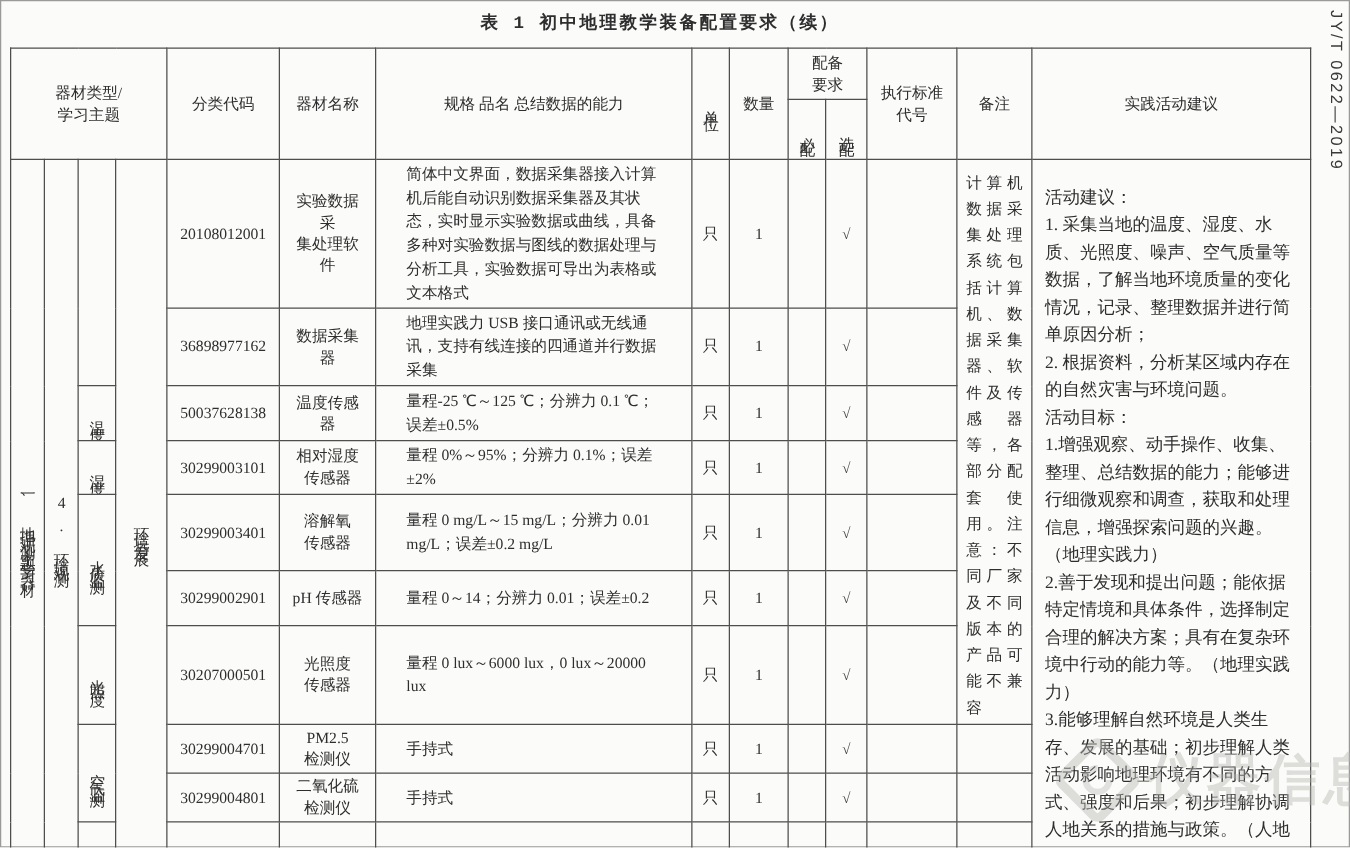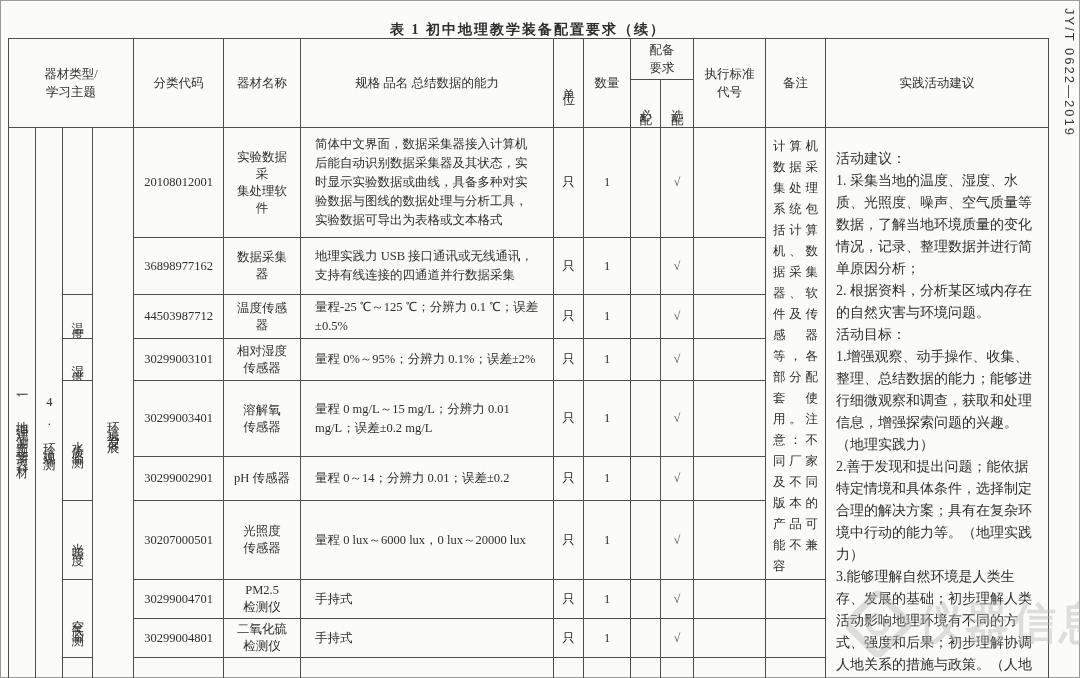--- a/index.html
+++ b/index.html
@@ -4,22 +4,22 @@
 <style>
   html,body { margin:0; padding:0; }
   body {
     width:1080px; height:678px; position:relative; overflow:hidden;
     background:#fbfbf9; color:#2e2e2e;
     font-family:"Liberation Serif", serif;
   }
   .page-frame { position:absolute; inset:0; border:1px solid #9a9a98; pointer-events:none; }
 
   .doc-title {
-    position:absolute; top:21px; left:8px; width:1040px;
-    text-align:center; font-size:14px; font-weight:bold; letter-spacing:2px;
+    position:absolute; top:9px; left:8px; width:1040px;
+    text-align:center; font-size:14px; font-weight:bold; letter-spacing:2px;font-family:Liberation Mono, monospace;
   }
   .side-label {
     position:absolute; top:8px; right:3px;
     writing-mode:vertical-rl; font-size:13px; letter-spacing:2px; color:#3a3a3a;
     font-family:"Liberation Sans", sans-serif;
   }
 
   table.main {
     position:absolute; left:8px; top:38px; width:1040px;
     border-collapse:collapse; table-layout:fixed;
@@ -28,21 +28,21 @@
     border:1px solid #4e4e4c; font-size:12.5px; font-weight:normal;
     padding:2px 4px; vertical-align:middle; text-align:center;
     overflow:hidden; line-height:17px;
   }
   th { line-height:18px;margin-left:35px; }
   .v div {
     writing-mode:vertical-lr; text-orientation:upright;
     letter-spacing:5px; margin:0 auto; line-height:1;
   }
   .v { padding:2px 0; }
-  td.spec { text-align:left; padding:2px 14px; line-height:19px; }
+  td.spec { text-align:left; padding:2px 24px; line-height:19px; }
   td.nm   { text-align:center; padding:2px 7px; white-space:pre-line; line-height:17px; }
   td.remark {
     vertical-align:top; text-align:justify; padding:8px 6px 2px 7px;
     line-height:21px; font-size:12.5px; letter-spacing:1px;
   }
   td.activity { vertical-align:top; text-align:left; padding:20px 9px 2px 10px; }
   td.activity p { margin:0; line-height:22px; font-size:14px; }
   td.check { font-size:12px; color:#4a4a4a; }
 
   .watermark {
@@ -152,21 +152,21 @@
     <td>1</td>
     <td></td>
     <td class="check">√</td>
     <td></td>
   </tr>
 
   <tr style="height:44px">
     <td class="v">
           <div>温度</div>
         </td>
-    <td>44503987712</td>
+    <td>50037628138</td>
     <td class="nm">温度传感器</td>
     <td class="spec">量程-25 ℃～125 ℃；分辨力 0.1 ℃；误差±0.5%</td>
     <td>只</td>
     <td>1</td>
     <td></td>
     <td class="check">√</td>
     <td></td>
   </tr>
 
   <tr style="height:42px">

